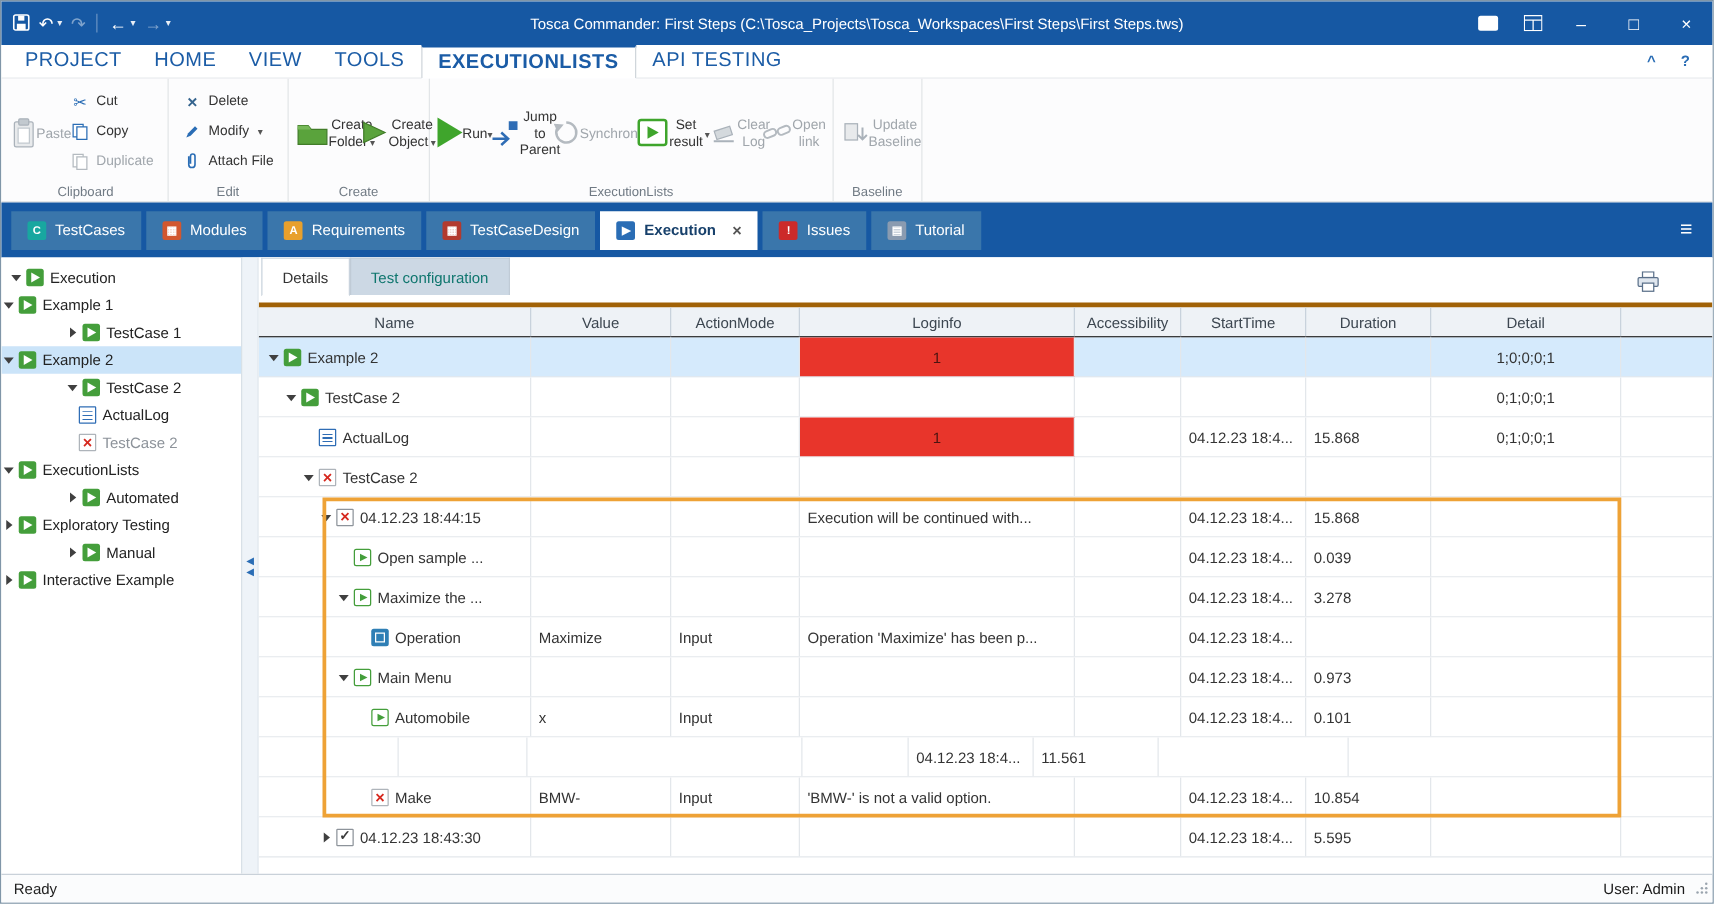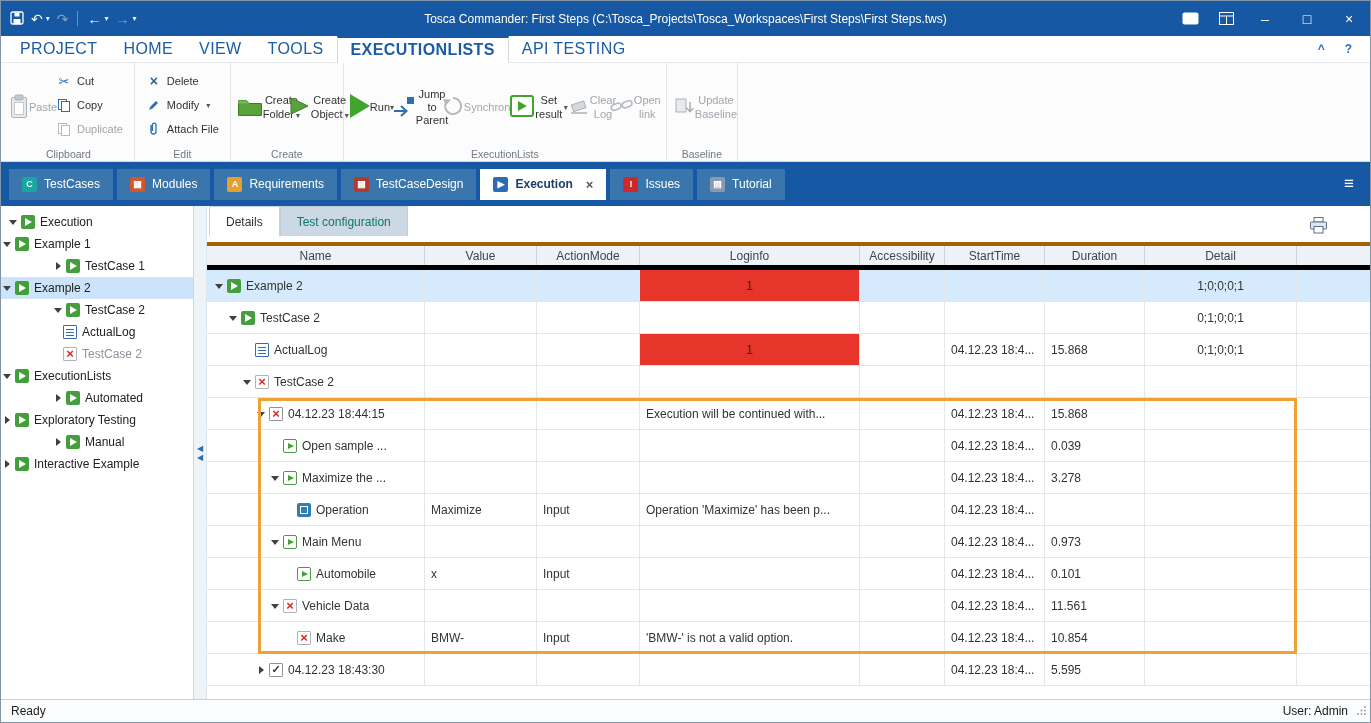--- a/index.html
+++ b/index.html
@@ -83,21 +83,21 @@
 .ic-mod{background:#2f7fb5}
 .ic-mod::after{content:'';position:absolute;left:3px;right:3px;top:3px;bottom:3px;border:1px solid #fff}
 
 
 .dtabbar{position:relative;height:40px;border-bottom:4px solid #a16207;background:#fff;display:flex;align-items:flex-start;padding-left:2px}
 .dtab{height:31px;display:flex;align-items:center;padding:0 16px;font-size:12px;margin-bottom:-1px}
 .dtab.active{background:#fff;border:1px solid #c9d3dd;border-bottom:1px solid #fff;color:#333;z-index:2}
 .dtab.inactive{background:#ccd8e4;border:1px solid #c0cbd6;border-bottom:none;color:#0f766e;height:30px}
 .print{position:absolute;right:42px;top:11px}
 .tablewrap{position:absolute;top:40px;left:0;right:0;bottom:0}
-.thead{display:flex;height:24px;background:#eef2f6;border-bottom:5px solid #000000;font-size:12px;color:#3c4650}
+.thead{display:flex;height:24px;background:#eef2f6;border-bottom:1px solid #000000;font-size:12px;color:#3c4650}
 .th{display:flex;align-items:center;justify-content:center;border-right:1px solid #c8d2dc}
 .trow{display:flex;height:32px;border-bottom:1px solid #e3e7eb;background:#fff;font-size:12px;color:#333}
 .trow.sel{background:#d5eafc}
 .c{display:flex;align-items:center;padding:0 6px;border-right:1px solid #e3e7eb;overflow:hidden;white-space:nowrap}
 .c-name{width:218px}.c-val{width:112px}.c-act{width:103px}.c-log{width:220px}.c-acc{width:85px}.c-start{width:100px}.c-dur{width:100px}
 .c-det{width:152px;justify-content:center}
 .c-fill{flex:1;border-right:none}
 .c-log.red{background:#e8352b;justify-content:center;color:#4a1410}
 .ntext{overflow:hidden;text-overflow:ellipsis}
 .ind0{padding-left:6px}.ind1{padding-left:20px}.ind2{padding-left:34px}.ind3{padding-left:48px}.ind4{padding-left:62px}.ind5{padding-left:76px}
@@ -602,25 +602,20 @@
           <div class="c c-act">Input</div>
           <div class="c c-log"></div>
           <div class="c c-acc"></div>
           <div class="c c-start">04.12.23 18:4...</div>
           <div class="c c-dur">0.101</div>
           <div class="c c-det"></div>
           <div class="c c-fill"></div>
         </div>
 
         <div class="trow">
-          <div class="c c-name ind4">
-              <span class="exp open"></span>
-              <span class="ric ic-fail"></span>
-              <span class="ntext">Vehicle Data</span>
-            </div>
           <div class="c c-val"></div>
           <div class="c c-act"></div>
           <div class="c c-log"></div>
           <div class="c c-acc"></div>
           <div class="c c-start">04.12.23 18:4...</div>
           <div class="c c-dur">11.561</div>
           <div class="c c-det"></div>
           <div class="c c-fill"></div>
         </div>
 

